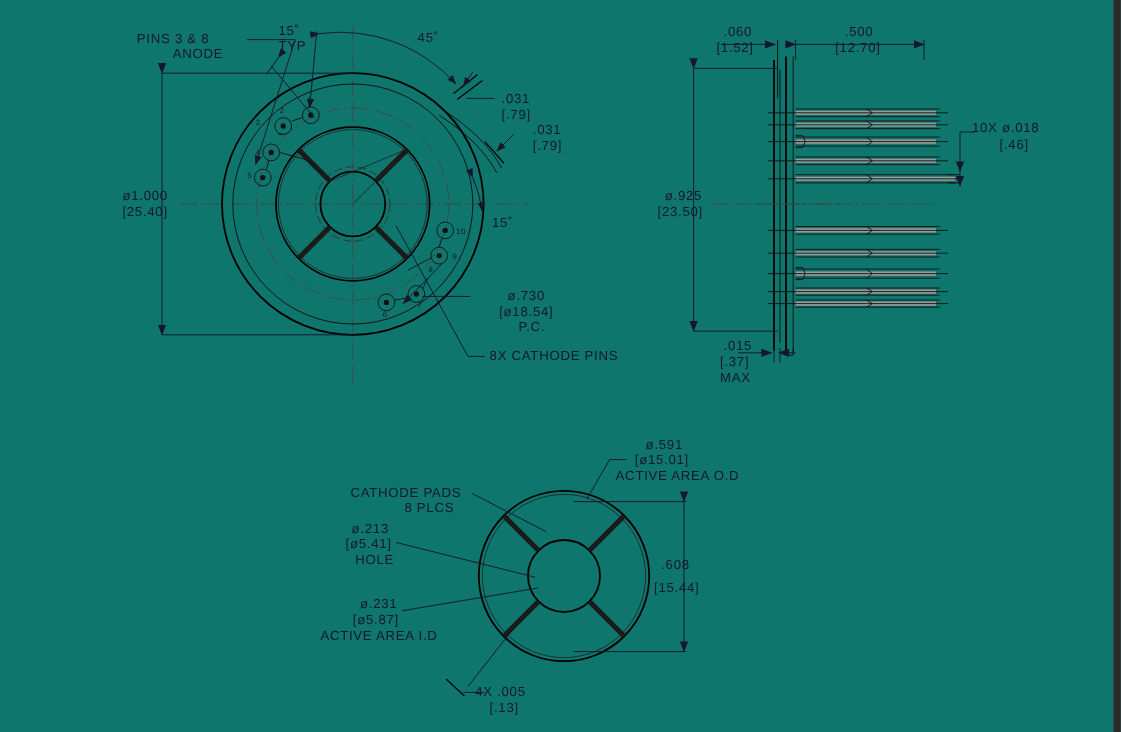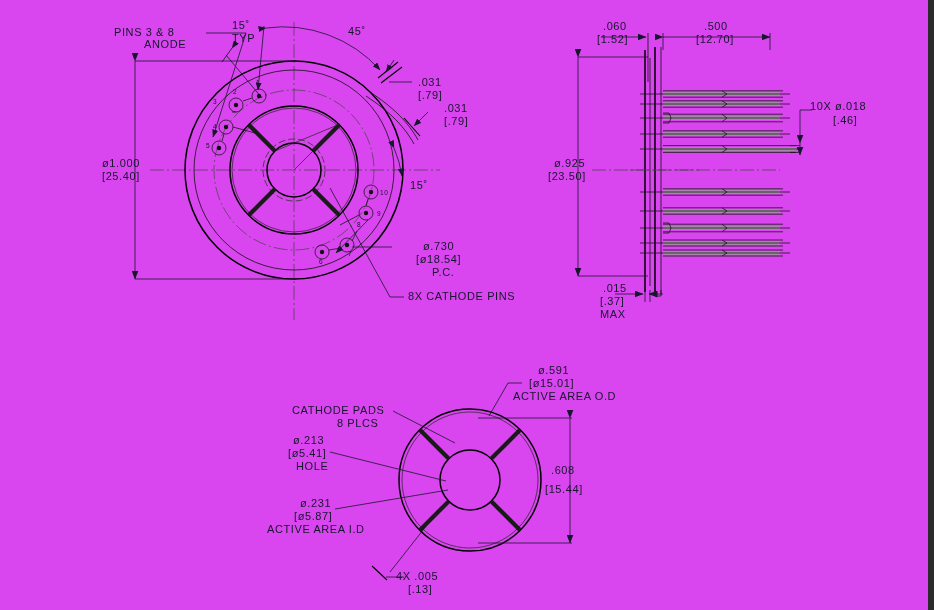--- a/index.html
+++ b/index.html
@@ -10,21 +10,21 @@
   body {
     width: 934px;
     height: 610px;
     overflow: hidden;
     font-family: "Liberation Sans", sans-serif;
   }
   #drawing-sheet {
     position: relative;
     width: 934px;
     height: 610px;
-    background: #d946ef;
+    background: #0f766e;
   }
   #right-border {
     position: absolute;
     top: 0;
     right: 0;
     width: 6px;
     height: 610px;
     background: #2b2b2b;
   }
   svg.dwg {

